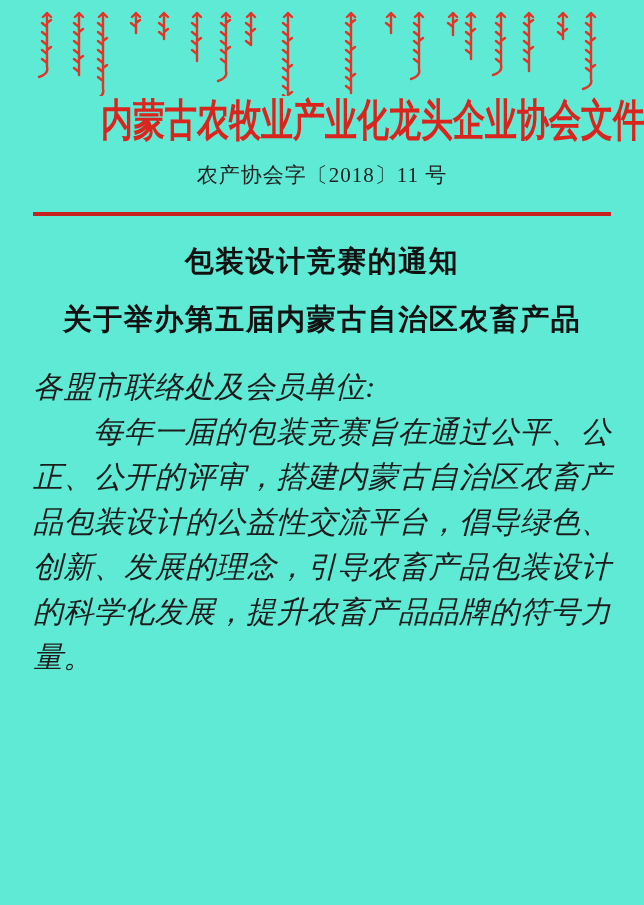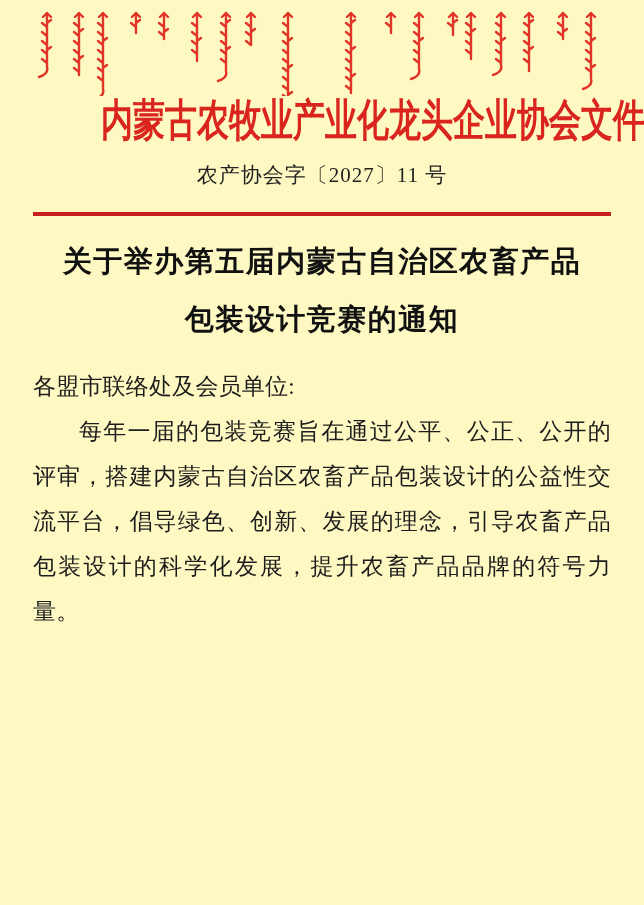--- a/index.html
+++ b/index.html
@@ -1,21 +1,21 @@
 <!DOCTYPE html>
 <html><head>
 <meta charset="utf-8">
 <style>
   html, body { margin: 0; padding: 0; background: #e8e8e8; }
   .page {
     position: relative;
     width: 644px;
     height: 905px;
     margin: 0 auto;
-    background: #fef9c3;
+    background: #5eead4;
     overflow: hidden;
     font-family: "Liberation Serif", "DejaVu Serif", serif;
     color: #1c1c1c;
     box-sizing: border-box;
     padding: 6px 33px 0 33px;
   }
   .banner {
     width: 578px;
     height: 88px;
     margin-top: 2px;
@@ -54,25 +54,26 @@
   .doc-title {
     margin-top: 16px;
     text-align: center;
     font-weight: 700;
     font-size: 29px;
     line-height: 58px;
     letter-spacing: 1.5px;
     color: #111;
   }
   .body-block {
-    font-size: 23px;
+    font-size: 30px;
     line-height: 45px;
     letter-spacing: 0.2px;
     text-align: justify;
     text-justify: inter-ideograph;
+    font-style: italic;
   }
   .salutation {
     margin-top: 16px;
   }
   .para {
     text-indent: 2em;
     margin: 0;
   }
   .section-heading {
     margin-top: 5px;
@@ -89,27 +90,27 @@
   <div class="banner">
     <svg width="578" height="88" viewBox="0 0 578 88" xmlns="http://www.w3.org/2000/svg">
         <path d="M10 9 l4 -4 l4 4 M14 5 V59 M14 19 l-5 -4 M14 15 l4 -3 M14 28 l-5 -4 M14 37 l-5 -4 M14 46 l-5 -4 M14 42 l4 -3 M14 55 l-5 -4 M14 59 q2 7 -8 10 M42 9 l4 -4 l4 4 M46 5 V67 M46 19 l-5 -4 M46 28 l-5 -4 M46 24 l4 -3 M46 37 l-5 -4 M46 46 l-5 -4 M46 55 l-5 -4 M46 51 l4 -3 M46 64 l-5 -4 M66 9 l4 -4 l4 4 M70 5 V81 M70 19 l-5 -4 M70 28 l-5 -4 M70 37 l-5 -4 M70 33 l4 -3 M70 46 l-5 -4 M70 55 l-5 -4 M70 64 l-5 -4 M70 60 l4 -3 M70 73 l-5 -4 M70 81 q2 7 -8 10 M99 9 l4 -4 l4 4 M103 5 V25 M103 19 l-5 -4 M103 15 l4 -3 M127 9 l4 -4 l4 4 M131 5 V31 M131 19 l-5 -4 M131 28 l-5 -4 M131 24 l4 -3 M160 9 l4 -4 l4 4 M164 5 V53 M164 19 l-5 -4 M164 28 l-5 -4 M164 37 l-5 -4 M164 33 l4 -3 M164 46 l-5 -4 M189 9 l4 -4 l4 4 M193 5 V63 M193 19 l-5 -4 M193 15 l4 -3 M193 28 l-5 -4 M193 37 l-5 -4 M193 46 l-5 -4 M193 42 l4 -3 M193 55 l-5 -4 M193 63 q2 7 -8 10 M214 9 l4 -4 l4 4 M218 5 V37 M218 19 l-5 -4 M218 28 l-5 -4 M218 24 l4 -3 M218 37 l-5 -4 M251 9 l4 -4 l4 4 M255 5 V95 M255 19 l-5 -4 M255 28 l-5 -4 M255 37 l-5 -4 M255 33 l4 -3 M255 46 l-5 -4 M255 55 l-5 -4 M255 64 l-5 -4 M255 60 l4 -3 M255 73 l-5 -4 M255 82 l-5 -4 M255 91 l-5 -4 M255 87 l4 -3 M255 95 q2 7 -8 10 M314 9 l4 -4 l4 4 M318 5 V85 M318 19 l-5 -4 M318 15 l4 -3 M318 28 l-5 -4 M318 37 l-5 -4 M318 46 l-5 -4 M318 42 l4 -3 M318 55 l-5 -4 M318 64 l-5 -4 M318 73 l-5 -4 M318 69 l4 -3 M318 82 l-5 -4 M354 9 l4 -4 l4 4 M358 5 V25 M358 19 l-5 -4 M382 9 l4 -4 l4 4 M386 5 V61 M386 19 l-5 -4 M386 28 l-5 -4 M386 37 l-5 -4 M386 33 l4 -3 M386 46 l-5 -4 M386 55 l-5 -4 M386 61 q2 7 -8 10 M416 9 l4 -4 l4 4 M420 5 V27 M420 19 l-5 -4 M420 15 l4 -3 M434 9 l4 -4 l4 4 M438 5 V51 M438 19 l-5 -4 M438 28 l-5 -4 M438 24 l4 -3 M438 37 l-5 -4 M438 46 l-5 -4 M464 9 l4 -4 l4 4 M468 5 V57 M468 19 l-5 -4 M468 28 l-5 -4 M468 37 l-5 -4 M468 33 l4 -3 M468 46 l-5 -4 M468 55 l-5 -4 M468 57 q2 7 -8 10 M492 9 l4 -4 l4 4 M496 5 V63 M496 19 l-5 -4 M496 15 l4 -3 M496 28 l-5 -4 M496 37 l-5 -4 M496 46 l-5 -4 M496 42 l4 -3 M496 55 l-5 -4 M526 9 l4 -4 l4 4 M530 5 V31 M530 19 l-5 -4 M530 28 l-5 -4 M530 24 l4 -3 M554 9 l4 -4 l4 4 M558 5 V71 M558 19 l-5 -4 M558 28 l-5 -4 M558 37 l-5 -4 M558 33 l4 -3 M558 46 l-5 -4 M558 55 l-5 -4 M558 64 l-5 -4 M558 60 l4 -3 M558 71 q2 7 -8 10 " fill="none" stroke="#e03527" stroke-width="2.4" stroke-linecap="round" stroke-linejoin="round"></path>
       </svg>
   </div>
 
   <div class="org-title">
     <span class="stretch">内蒙古农牧业产业化龙头企业协会文件</span>
   </div>
 
-  <div class="doc-number">农产协会字〔2027〕11 号</div>
+  <div class="doc-number">农产协会字〔2018〕11 号</div>
 
   <div class="red-rule"></div>
 
   <div class="doc-title">
+    <div>包装设计竞赛的通知</div>
     <div>关于举办第五届内蒙古自治区农畜产品</div>
-    <div>包装设计竞赛的通知</div>
   </div>
 
   <div class="body-block salutation">各盟市联络处及会员单位:</div>
 
 
 
   <p class="body-block para">每年一届的包装竞赛旨在通过公平、公正、公开的评审，搭建内蒙古自治区农畜产品包装设计的公益性交流平台，倡导绿色、创新、发展的理念，引导农畜产品包装设计的科学化发展，提升农畜产品品牌的符号力量。</p>
 
 </div>
 

